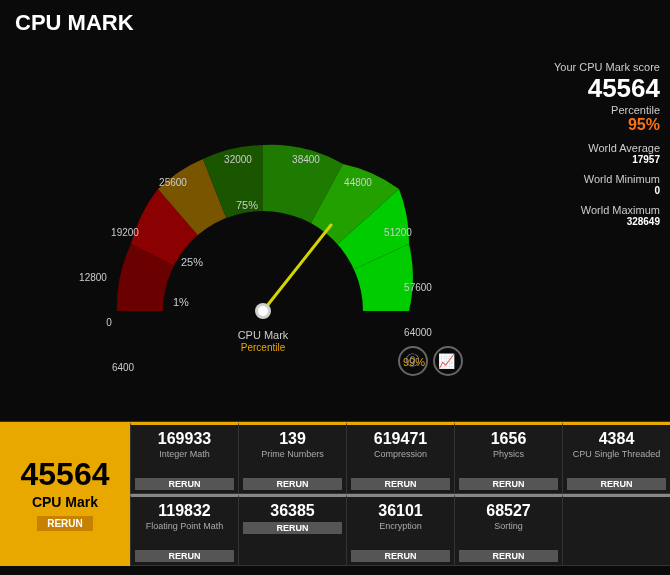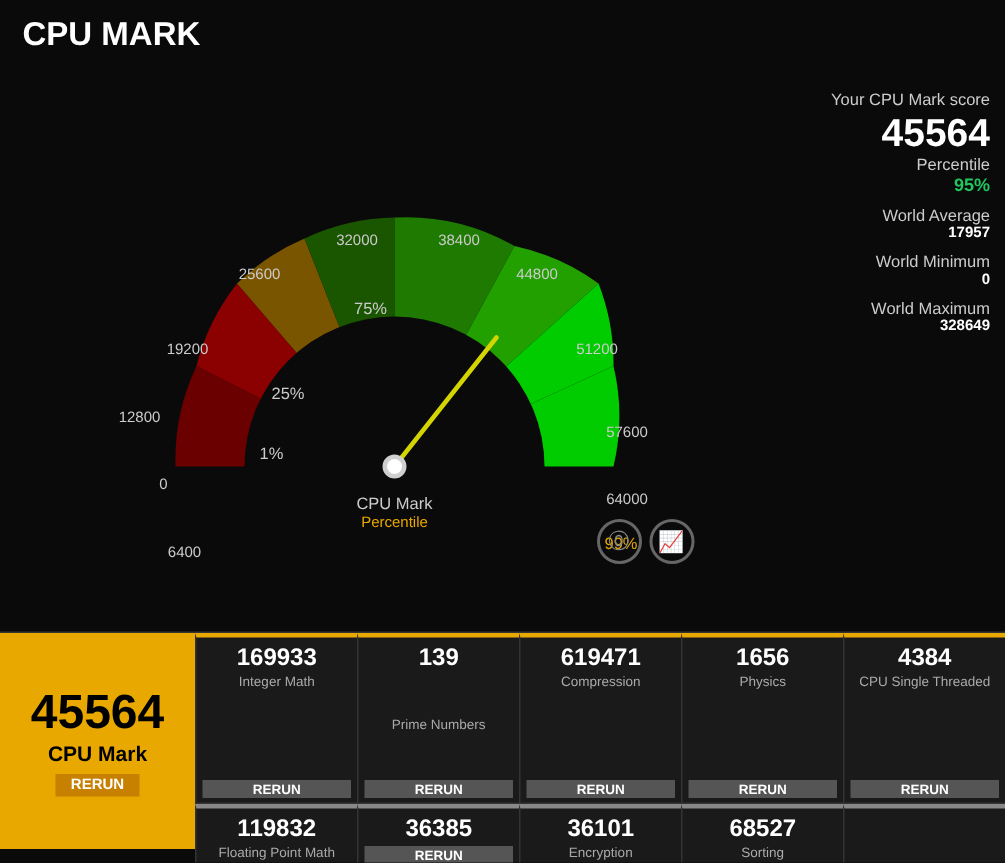--- a/index.html
+++ b/index.html
@@ -62,23 +62,23 @@
     .score-panel .score-value {
       font-size: 26px;
       font-weight: bold;
       color: #fff;
     }
     .score-panel .percentile-label {
       font-size: 11px;
       color: #ccc;
     }
     .score-panel .percentile-value {
-      font-size: 12px;
-      font-weight: bold;
-      color: #22c55e;
+      font-size: 16px;
+      font-weight: bold;
+      color: #f97316;
     }
     .score-panel .stat-label {
       font-size: 11px;
       color: #ccc;
       margin-top: 8px;
     }
     .score-panel .stat-value {
       font-size: 10px;
       color: #fff;
       font-weight: bold;
@@ -294,21 +294,21 @@
     <div class="cpu-mark-label">CPU Mark</div>
     <div class="cpu-mark-rerun">RERUN</div>
   </div>
 
   <div class="sub-cells" id="sub-cells-container">
   <div class="sub-cell" style="border-top: 3px solid rgb(232, 168, 0);">
         <div class="sub-score">169933</div>
         <div class="sub-name">Integer Math</div>
         <div class="sub-rerun">RERUN</div>
       </div>
-      <div class="sub-cell" style="border-top: 3px solid rgb(232, 168, 0); gap: 29px;">
+      <div class="sub-cell" style="border-top: 3px solid rgb(232, 168, 0);">
         <div class="sub-score">139</div>
         <div class="sub-name">Prime Numbers</div>
         <div class="sub-rerun">RERUN</div>
       </div>
       <div class="sub-cell" style="border-top: 3px solid rgb(232, 168, 0);">
         <div class="sub-score">619471</div>
         <div class="sub-name">Compression</div>
         <div class="sub-rerun">RERUN</div>
       </div>
       <div class="sub-cell" style="border-top: 3px solid rgb(232, 168, 0);">

